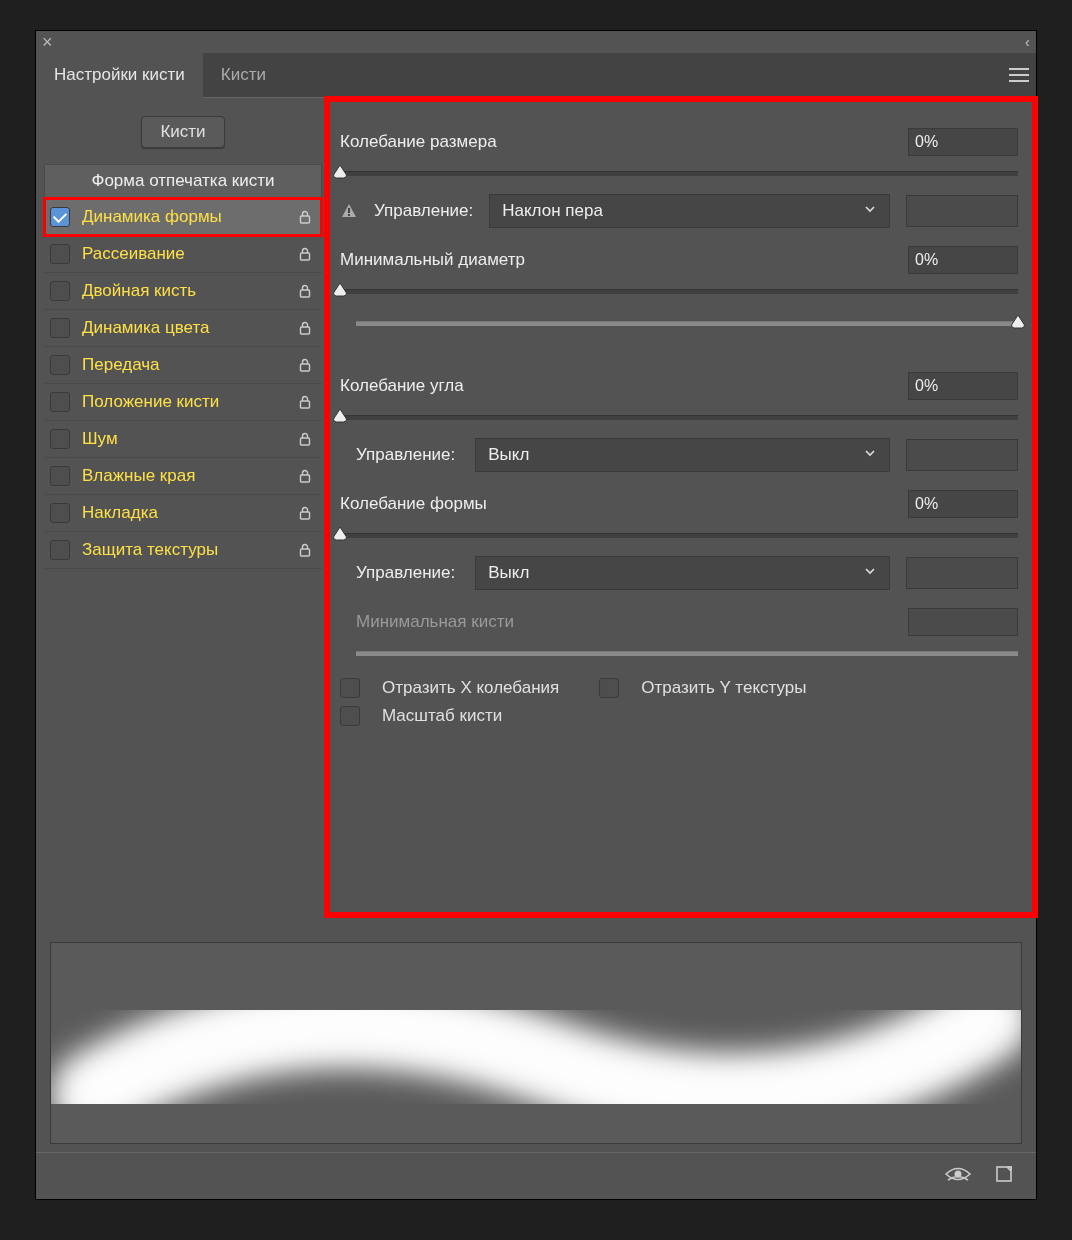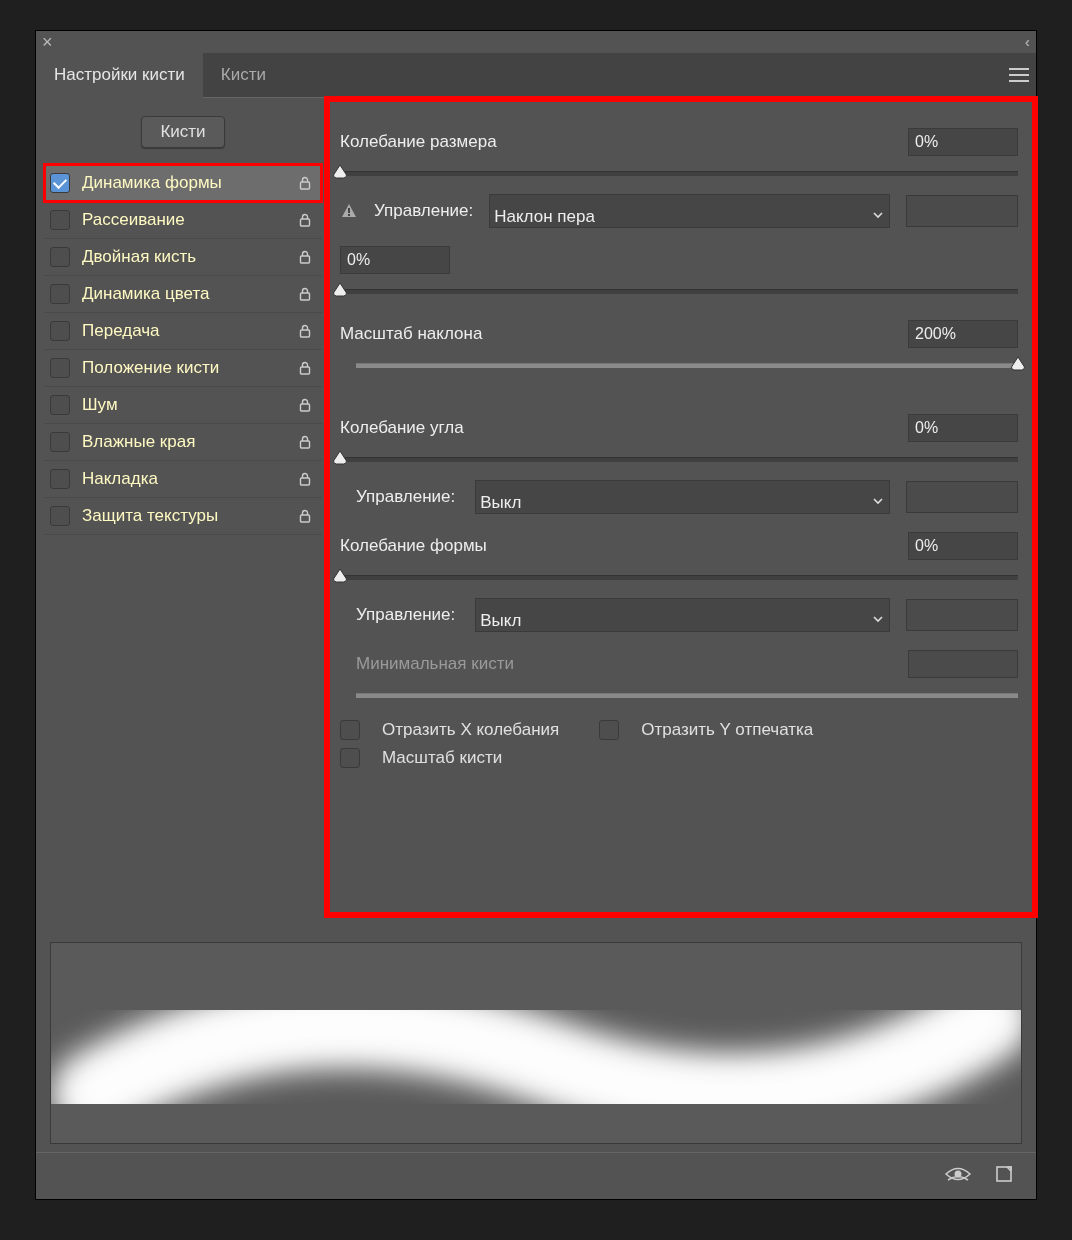--- a/index.html
+++ b/index.html
@@ -20,39 +20,39 @@
 .sidebar{width:290px;padding:12px 4px 0 8px;box-sizing:border-box}
 .brushes-btn{display:flex;justify-content:center;padding:6px 0 16px}
 .brushes-btn button{background:#5a5a5a;border:1px solid #3a3a3a;border-radius:4px;color:#e0e0e0;padding:5px 18px;font-size:17px;cursor:pointer;box-shadow:0 1px 1px rgba(0,0,0,.3)}
 .section-head{background:#5f5f5f;border:1px solid #4a4a4a;text-align:center;padding:6px 4px;font-size:17px;color:#eee}
 .side-list{}
 .side-item{display:flex;align-items:center;height:36px;border-bottom:1px solid #4a4a4a;padding:0 6px 0 6px;cursor:pointer}
 .side-item:first-child{border-top:1px solid #4a4a4a}
 .chk{width:18px;height:18px;border:1px solid #3a3a3a;border-radius:3px;background:#4e4e4e;margin-right:12px;display:flex;align-items:center;justify-content:center;flex:0 0 18px}
 .chk.checked{background:#5b94d6}
 .chk.checked::after{content:"";width:10px;height:6px;border-left:2px solid #fff;border-bottom:2px solid #fff;transform:rotate(-45deg);margin-top:-3px}
-.side-label{flex:1;color:#fef9c3;white-space:nowrap;overflow:hidden}
+.side-label{flex:1;color:#fde047;white-space:nowrap;overflow:hidden}
 .lock{flex:0 0 22px;color:#ccc;display:flex;justify-content:center;align-items:center}
 .side-item.highlighted{background:#6d6d6d;outline:3px solid #f00;outline-offset:-2px}
 .content{flex:1;position:relative;padding:12px 18px 18px 14px;box-sizing:border-box}
 .redbox{position:absolute;border:6px solid #f00;pointer-events:none}
 .row{display:flex;align-items:center;margin-top:18px}
 .label{flex:1;color:#eee}
 .label.dim{color:#9a9a9a}
 .numbox{width:110px;height:28px;background:#464646;border:1px solid #3a3a3a;color:#eee;padding:2px 6px;box-sizing:border-box;font-size:16px}
 .numbox.dim{background:#4b4b4b;color:#888}
 .slider{position:relative;height:22px;margin:6px 0 10px 0}
 .track{position:absolute;left:0;right:0;top:9px;height:4px;background:#404040;border-top:1px solid #333}
 .track.light{background:#8a8a8a;border-top:1px solid #777}
 .thumb{position:absolute;top:2px;width:17px;height:15px;transform:translateX(-50%)}
 .thumb svg{display:block}
 .ctrl-row{display:flex;align-items:center;gap:16px;margin:2px 0 12px 0}
 .warn{width:18px;height:18px;flex:0 0 18px}
 .ctrl-label{text-align:right;width:120px;color:#eee;flex:0 0 120px}
-.select{flex:1;height:32px;background:#464646;border:1px solid #3a3a3a;display:flex;align-items:flex-end;padding:0 4px;color:#eee;cursor:pointer;position:relative}
+.select{flex:1;height:32px;background:#464646;border:1px solid #3a3a3a;display:flex;align-items:center;padding:0 12px;color:#eee;cursor:pointer;position:relative}
 .select .chev{margin-left:auto}
 .smallbox{width:110px;height:30px;background:#4b4b4b;border:1px solid #3a3a3a}
 .checks{display:flex;flex-wrap:wrap;gap:8px 40px;margin-top:14px}
 .checkitem{display:flex;align-items:center;gap:10px;cursor:pointer}
 .spacer{height:10px}
 .preview{height:200px;margin:10px 14px 4px 14px;border:1px solid #3a3a3a;background:#5a5a5a;position:relative;overflow:hidden}
 .preview svg{position:absolute;inset:0}
 .footer{height:46px;display:flex;align-items:center;justify-content:flex-end;gap:22px;padding:0 22px}
 .footer .fbtn{color:#ccc;cursor:pointer}
 .divider-top{border-top:1px solid #666;margin-top:4px}
@@ -85,20 +85,21 @@
     </div>
   </div>
 
   <div class="body">
     <div class="main">
 
       <div class="sidebar">
         <div class="brushes-btn">
           <button>Кисти</button>
         </div>
+        <div class="section-head">Форма отпечатка кисти</div>
         <div class="side-list" id="side-list">
               <div class="side-item highlighted">
                 <span class="chk checked"></span>
                 <span class="side-label">Динамика формы</span>
                 <span class="lock">
                   <svg width="16" height="16" viewBox="0 0 16 16">
                     <rect x="3.5" y="7" width="9" height="7" rx="1" fill="none" stroke="#ccc" stroke-width="1.4"></rect>
                     <path d="M5.5 7 V5 a2.5 2.5 0 0 1 5 0 V7" fill="none" stroke="#ccc" stroke-width="1.4"></path>
                   </svg>
                 </span>
@@ -222,35 +223,32 @@
           <div class="select">
             <span>Наклон пера</span>
             <span class="chev"><svg width="14" height="14">
                     <path d="M3 5 L7 9 L11 5" stroke="#ddd" stroke-width="1.6" fill="none"></path>
                   </svg></span>
           </div>
           <div class="smallbox"></div>
         </div>
 
         <div class="row">
+          <span class="label">Минимальный диаметр</span>
           <input class="numbox" value="0%" style="">
         </div>
         <div class="slider">
           <div class="track"></div>
           <div class="thumb" style="left:0%">
                 <svg width="17" height="15">
                   <path d="M8.5 1 L15 11 Q15 14 12 14 L5 14 Q2 14 2 11 Z" fill="#eee" stroke="#333"></path>
                 </svg>
               </div>
         </div>
 
-        <div class="row">
-          <span class="label">Масштаб наклона</span>
-          <input class="numbox" value="200%" style="">
-        </div>
         <div class="slider indent">
           <div class="track light"></div>
           <div class="thumb" style="left:100%">
                 <svg width="17" height="15">
                   <path d="M8.5 1 L15 11 Q15 14 12 14 L5 14 Q2 14 2 11 Z" fill="#eee" stroke="#333"></path>
                 </svg>
               </div>
         </div>
 
         <div class="spacer"></div>
@@ -309,21 +307,21 @@
           <div class="track light"></div>
         </div>
 
         <div class="checks">
           <div class="checkitem">
             <span class="chk"></span>
                 <span>Отразить X колебания</span>
           </div>
           <div class="checkitem">
             <span class="chk"></span>
-                <span>Отразить Y отпечатка</span>
+                <span>Отразить Y текстуры</span>
           </div>
           <div class="checkitem" style="width:100%">
             <span class="chk"></span>
                 <span>Масштаб кисти</span>
           </div>
         </div>
 
       </div>
     </div>
 

